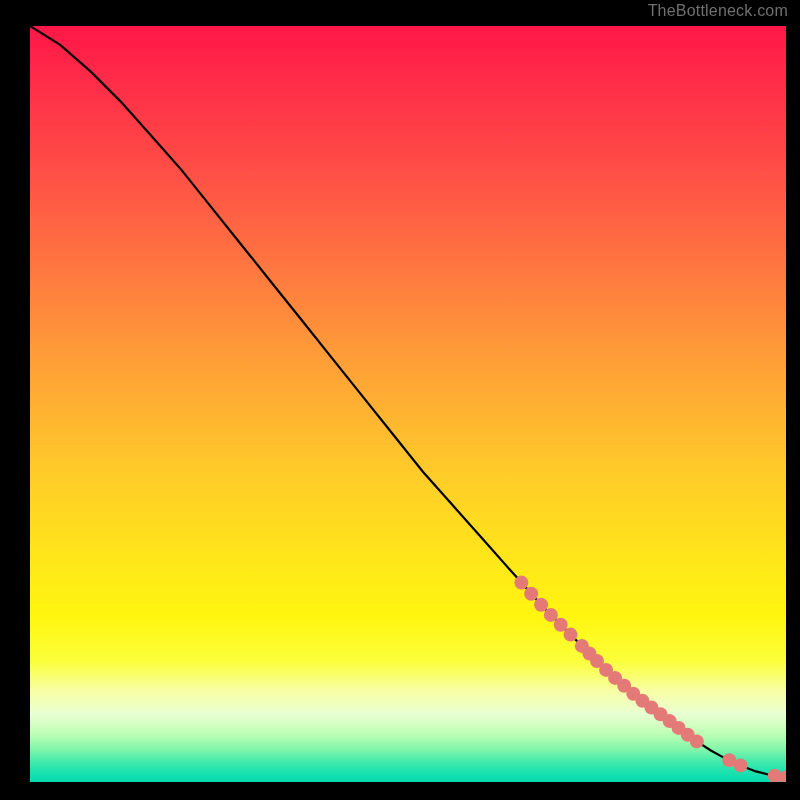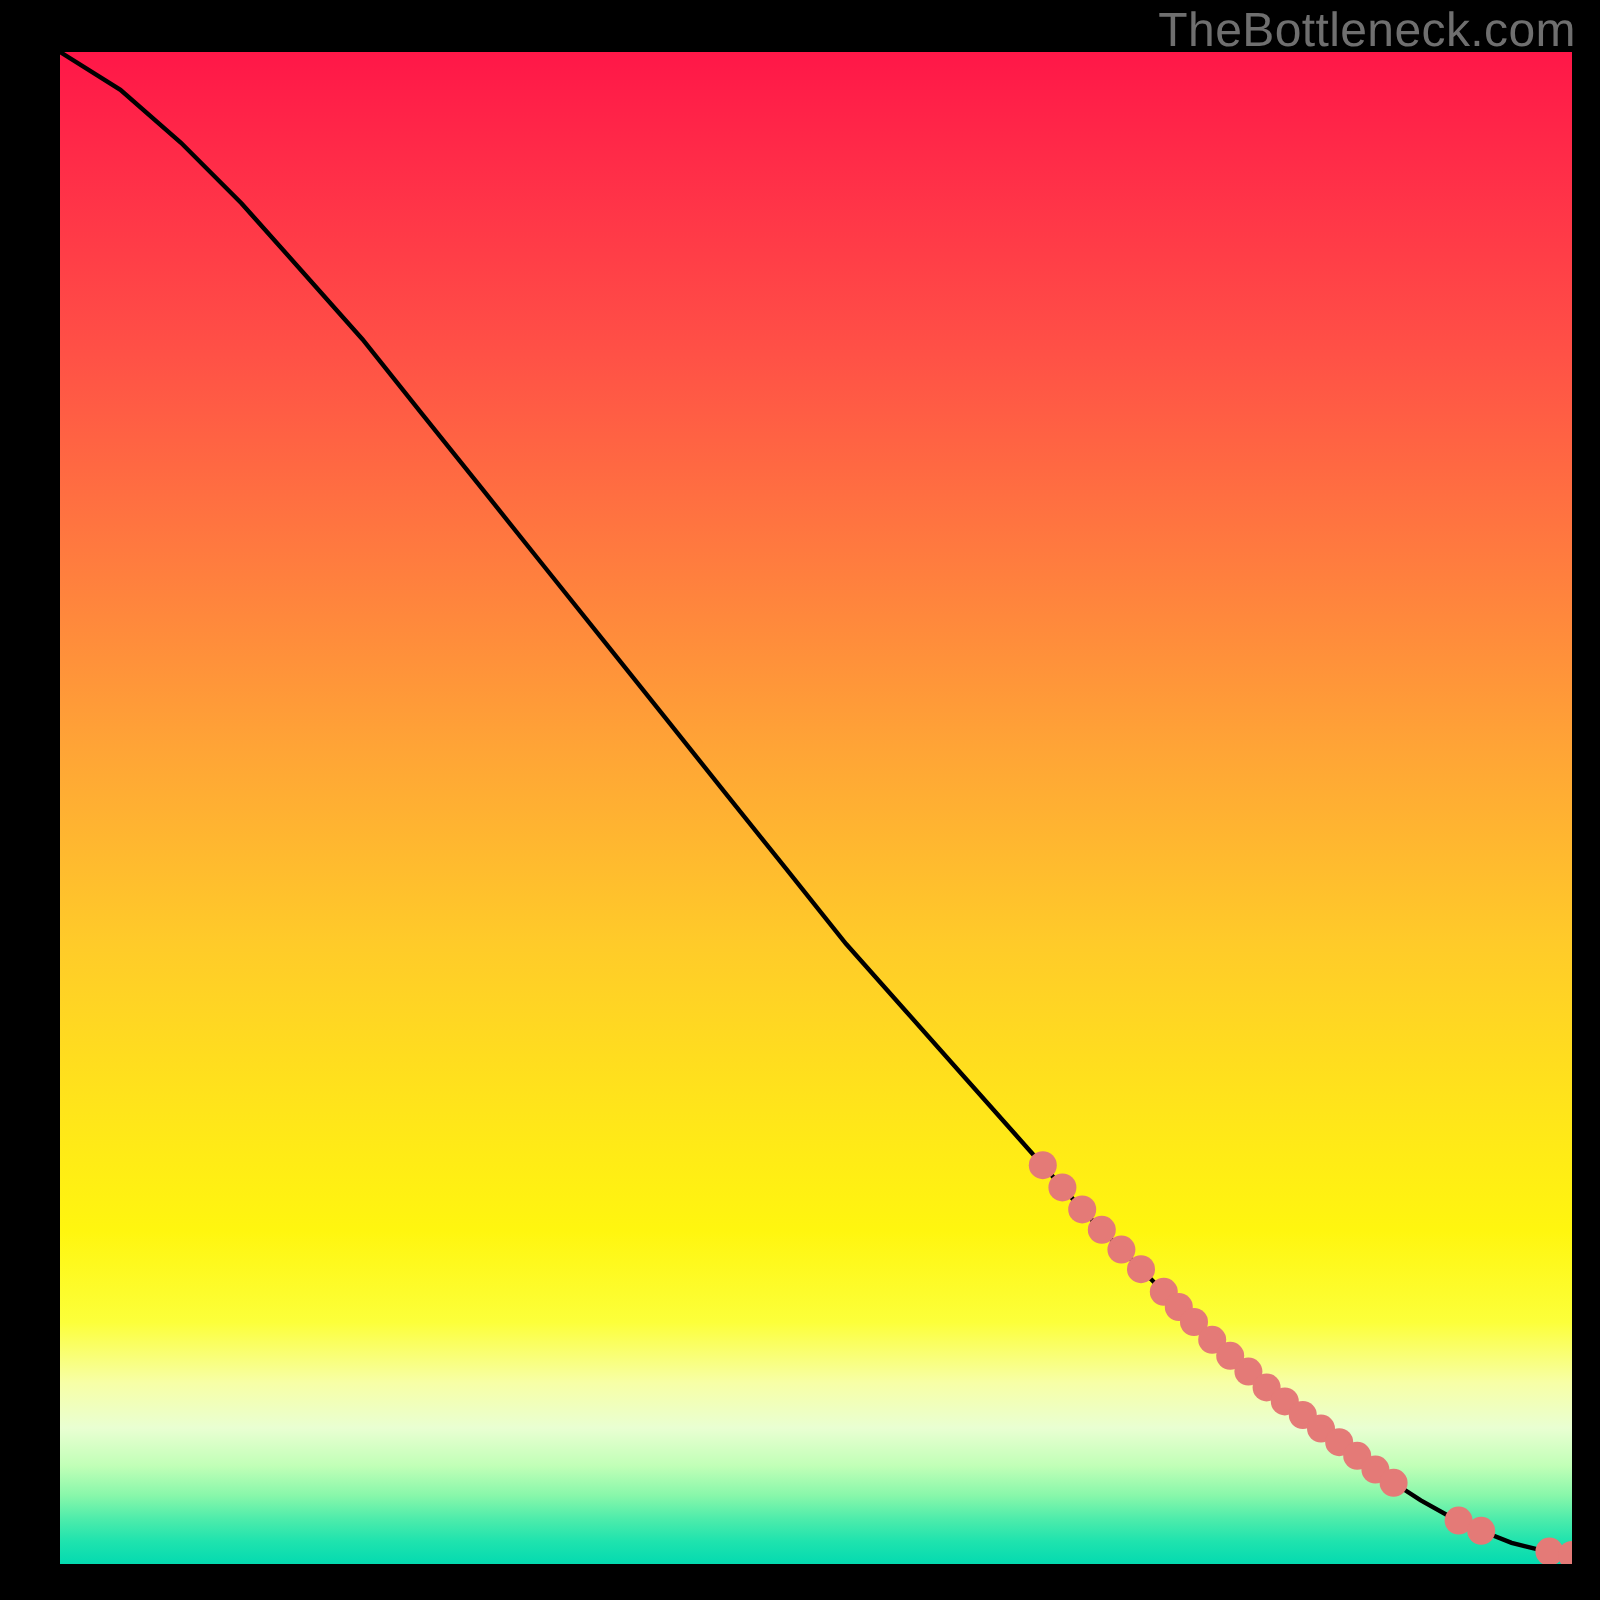--- a/index.html
+++ b/index.html
@@ -14,21 +14,21 @@
     position: relative;
     width: 800px;
     height: 800px;
     background: #000;
   }
   .watermark {
     position: absolute;
     top: 2px;
     right: 12px;
     font-family: Arial, Helvetica, sans-serif;
-    font-size: 24px;
+    font-size: 16px;
     color: #6f6f6f;
     letter-spacing: 0.2px;
     z-index: 5;
   }
   .plot-area {
     position: absolute;
     left: 30px;
     top: 26px;
     width: 756px;
     height: 756px;

